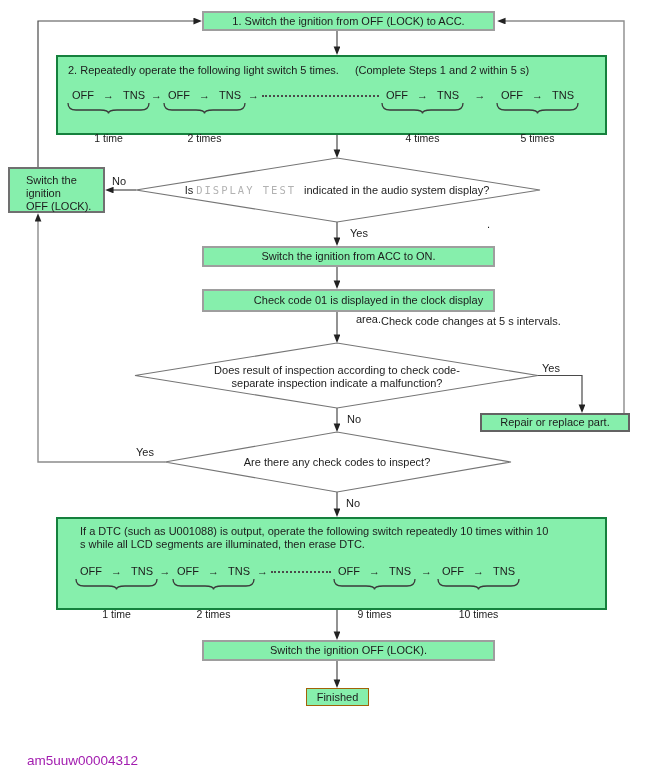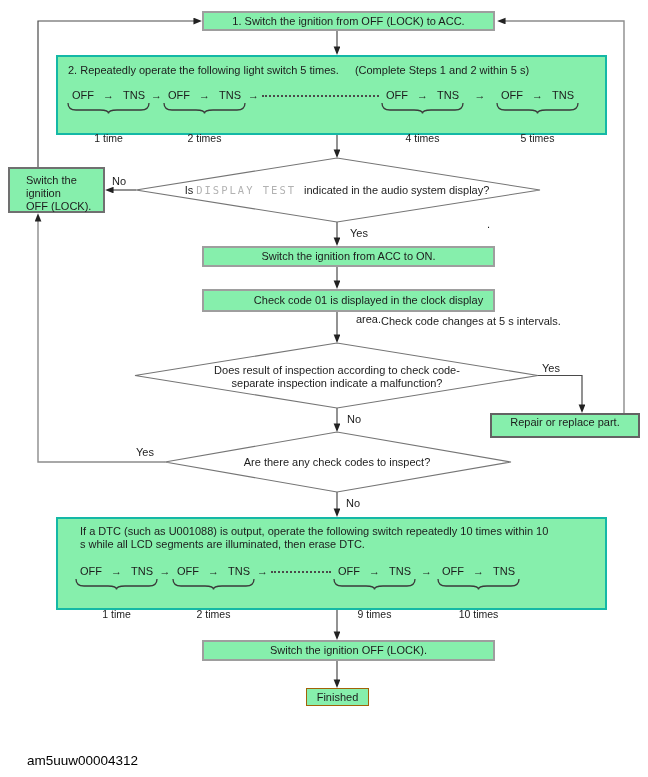--- a/index.html
+++ b/index.html
@@ -8,21 +8,21 @@
     font-family:"Liberation Sans",sans-serif;color:#1c1c1c;background:#ffffff;
   }
   .stage *{box-sizing:border-box;}
   .wires{position:absolute;left:0;top:0;z-index:0;}
   .node{
     position:absolute;z-index:1;background:#86efac;
     font-size:11px;text-align:center;color:#1c1c1c;
   }
   .proc{border:2px solid #9e9e9e;}
   .proc .ctext{display:block;width:100%;}
-  .bigbox{border:2px solid #14b8a6;text-align:left;}
+  .bigbox{border:2px solid #15803d;text-align:left;}
   .leftbox{border:2px solid #707070;text-align:left;padding:5px 0 0 5px;line-height:13px;}
   .repair{border:2px solid #636363;}
   .finish{border:1px solid #a16207;}
   .dtext{position:absolute;z-index:1;text-align:center;font-size:11px;line-height:13px;background:transparent;}
   .lbl{position:absolute;z-index:2;font-size:11px;background:#ffffff;padding:0 1px;line-height:12px;}
   .lcd{
     font-family:"DejaVu Sans Mono",monospace;color:#b2b2b2;
     font-size:10.5px;letter-spacing:2px;margin:0 8px 0 3px;
   }
   .bighead{position:absolute;left:10px;top:7px;font-size:11px;line-height:13px;white-space:nowrap;}
@@ -31,21 +31,21 @@
   .grp{width:83px;display:flex;flex-direction:column;}
   .grp-row{display:flex;justify-content:center;gap:9px;font-size:11px;line-height:14px;height:14px;}
   .ar{font-size:11px;}
   .brace{width:100%;height:12px;display:block;margin-top:0px;}
   .brace path{stroke:#3a3a3a;stroke-width:1.3;fill:none;}
   .grp-label{text-align:center;font-size:10.5px;line-height:12px;margin-top:18px;white-space:nowrap;}
   .sep{display:flex;justify-content:center;font-size:11px;line-height:14px;height:14px;}
   .sepdots{display:flex;align-items:center;height:14px;padding:0 2px;}
   .sepdots .ar{line-height:14px;}
   .dotline{flex:1;height:0;border-top:2px dotted #4a4a4a;margin-left:3px;margin-top:1px;}
-  .footer{position:absolute;left:27px;top:753px;font-size:13.5px;color:#000000;z-index:1;}
+  .footer{position:absolute;left:27px;top:753px;font-size:13.5px;color:#a21caf;z-index:1;}
   .straydot{position:absolute;left:487px;top:218px;font-size:11px;z-index:1;}
 </style>
 </head>
 <body>
 
 <div class="stage">
 
   <svg class="wires" width="648" height="777" viewBox="0 0 648 777">
     <defs>
       <marker id="ah" viewBox="0 0 8 8" refX="0.5" refY="3" markerWidth="9" markerHeight="9" markerUnits="userSpaceOnUse" orient="auto">
@@ -161,21 +161,21 @@
   </div>
   <div class="lbl" style="left:345px;top:315px;margin-left:35px;">Check code changes at 5 s intervals.</div>
 
   <div class="dtext" style="left:137px;top:364px;width:400px;">
     <div>Does result of inspection according to check code-</div>
     <div>separate inspection indicate a malfunction?</div>
   </div>
   <div class="lbl" style="left:541px;top:362px;">Yes</div>
   <div class="lbl" style="left:346px;top:413px;">No</div>
 
-  <div class="node repair" style="left:490px;top:413px;width:150px;height:25px;line-height:15px;">
+  <div class="node repair" style="left:480px;top:413px;width:150px;height:19px;line-height:15px;">
     <span class="ctext">Repair or replace part.</span>
   </div>
 
   <div class="dtext" style="left:137px;top:456px;width:400px;">
     <span>Are there any check codes to inspect?</span>
   </div>
   <div class="lbl" style="left:135px;top:446px;">Yes</div>
   <div class="lbl" style="left:345px;top:497px;">No</div>
 
   <div class="node bigbox" style="left:56px;top:517px;width:551px;height:93px;">

